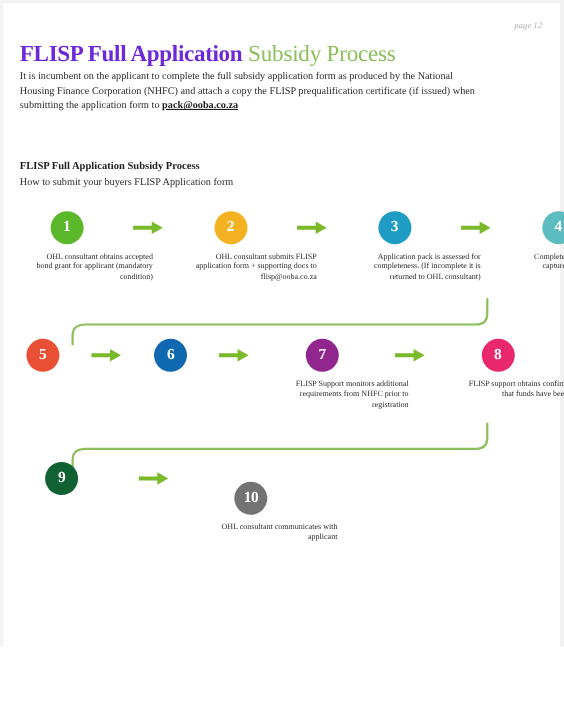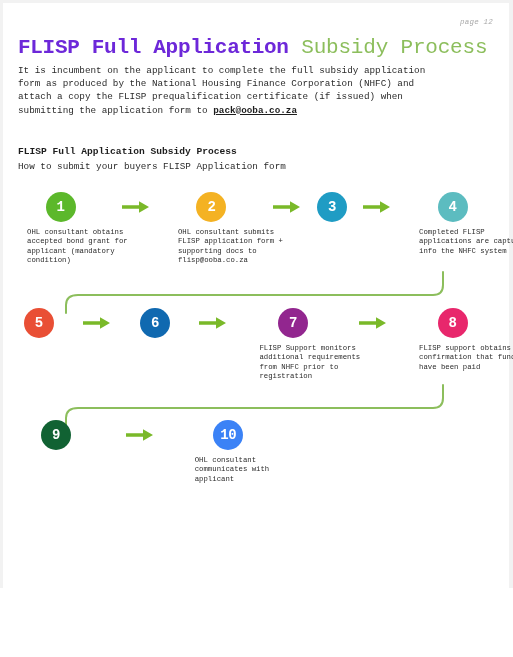--- a/index.html
+++ b/index.html
@@ -6,21 +6,21 @@
     margin: 0;
     padding: 0;
     background: #ffffff;
   }
   .page {
     position: relative;
     width: 513px;
     height: 588px;
     background: #ffffff;
     overflow: hidden;
-    font-family: Liberation Mono, monospace;
+    font-family: Liberation Serif, serif;
     box-sizing: border-box;
   }
   
   .page-edge-left, .page-edge-right, .page-edge-top {
     position: absolute;
     background: #f2f2f2;
     pointer-events: none;
   }
   .page-edge-left  { left: 0;  top: 0; width: 3px;  height: 657px; }
   .page-edge-right { right: 0; top: 0; width: 4px;  height: 657px; }
@@ -132,21 +132,21 @@
     align-items: center;
     justify-content: center;
     line-height: 1;
     letter-spacing: -0.4px;
   }
   .step-text {
     margin-top: 6px;
     font-size: 7.3px;
     line-height: 9.4px;
     color: #2b2b2b;
-    text-align: left;
+    text-align: right;
     width: 112px;
     margin-left: 45px;
   }
 
   .arrow {
     width: 60px;
     height: 30px;
     display: flex;
     align-items: center;
     justify-content: center;
@@ -199,20 +199,21 @@
         <div class="bubble" style="background: rgb(244, 178, 35);">2</div>
         <div class="step-text">OHL consultant submits FLISP application form + supporting docs to flisp@ooba.co.za</div>
       </div>
       <div class="arrow">
         <svg width="28" height="14" viewBox="0 0 28 14" aria-hidden="true">
           <path d="M0 5.2 h17 v-3.9 L27 7 l-10 5.7 V8.8 H0 Z" fill="#7ab929"></path>
         </svg>
       </div>
       <div class="step">
         <div class="bubble" style="background: rgb(31, 156, 196);">3</div>
+        <div class="step-text">Application pack is assessed for completeness. (If incomplete it is returned to OHL consultant)</div>
       </div>
       <div class="arrow">
         <svg width="28" height="14" viewBox="0 0 28 14" aria-hidden="true">
           <path d="M0 5.2 h17 v-3.9 L27 7 l-10 5.7 V8.8 H0 Z" fill="#7ab929"></path>
         </svg>
       </div>
       <div class="step">
         <div class="bubble" style="background: rgb(92, 188, 192);">4</div>
         <div class="step-text">Completed FLISP applications are captured info the NHFC system</div>
       </div>
@@ -253,21 +254,21 @@
     <div class="row row-3">
       <div class="step">
         <div class="bubble" style="background: rgb(17, 98, 51);">9</div>
       </div>
       <div class="arrow">
         <svg width="28" height="14" viewBox="0 0 28 14" aria-hidden="true">
           <path d="M0 5.2 h17 v-3.9 L27 7 l-10 5.7 V8.8 H0 Z" fill="#7ab929"></path>
         </svg>
       </div>
       <div class="step">
-        <div class="bubble" style="background: #3b82f6;">10</div>
+        <div class="bubble" style="background: #737373; margin-top: 18px;">10</div>
         <div class="step-text">OHL consultant communicates with applicant</div>
       </div>
       <div class="step-pad"></div>
       <div class="step-pad"></div>
     </div>
 
   </div>
 </div>
 
 </body></html>

